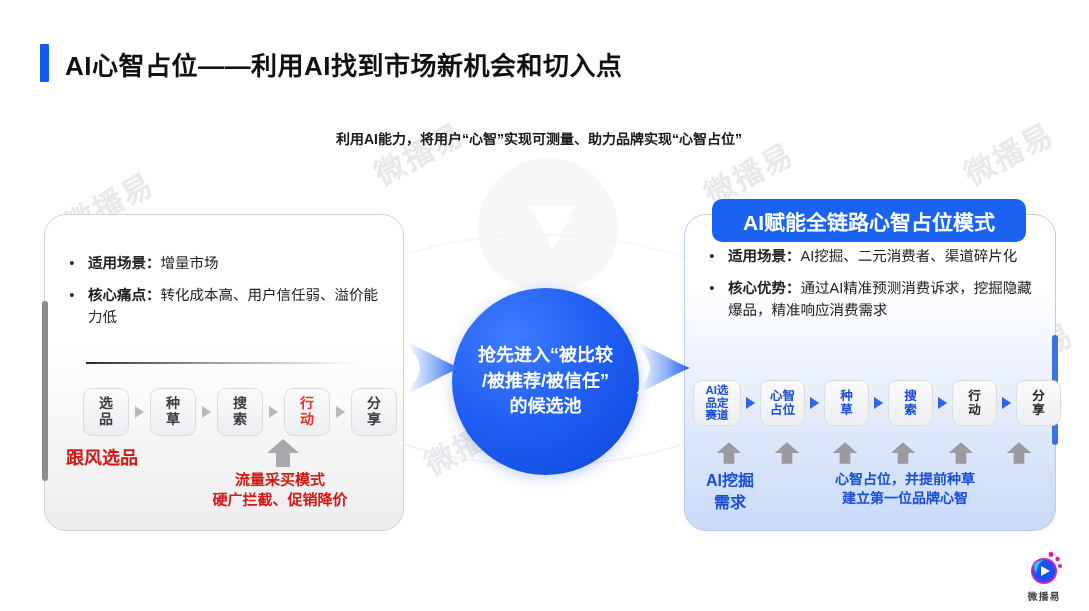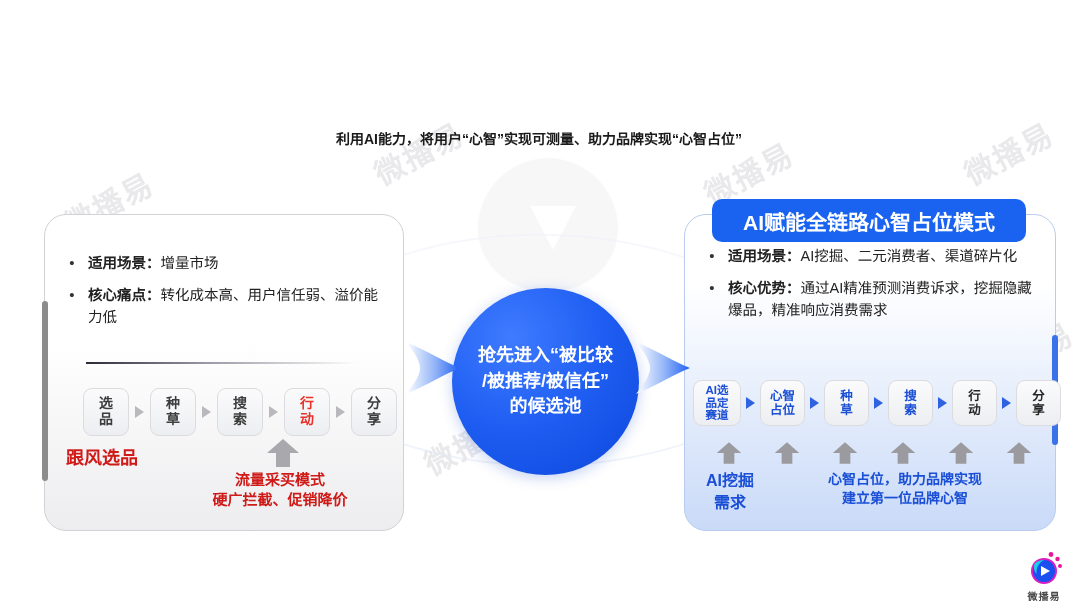--- a/index.html
+++ b/index.html
@@ -377,20 +377,24 @@
   <svg class="wm-mark" style="left:468px; top:150px;" width="160" height="150" viewBox="0 0 160 150">
     <path d="M80 8 C118 8 150 40 150 78 C150 116 118 142 80 142 C42 142 10 116 10 78 C10 40 42 8 80 8 Z" fill="#f1f1f3"></path>
     <path d="M62 56 L108 56 L85 100 Z" fill="#ffffff"></path>
   </svg>
 
   <svg class="wm-mark" style="left:300px; top:230px; opacity:.5;" width="500" height="260" viewBox="0 0 500 260">
     <path d="M4 160 C120 262 380 262 496 150" fill="none" stroke="#e3e8f5" stroke-width="2"></path>
     <path d="M30 60 C150 -20 360 -10 470 70" fill="none" stroke="#eef1f8" stroke-width="2"></path>
   </svg>
 
+  <div class="title-row">
+    <div class="title-bar"></div>
+    <div class="title-text">AI心智占位——利用AI找到市场新机会和切入点</div>
+  </div>
 
   <div class="subtitle">利用AI能力，将用户“心智”实现可测量、助力品牌实现“心智占位”</div>
 
   <div class="card card-left"></div>
 
 
   <div class="bullets bullets-left">
     <div class="bullet">
       <span class="dot">•</span>
       <span class="btext"><b>适用场景：</b><span>增量市场</span></span>
@@ -557,21 +561,21 @@
         </svg>
       </div>
     </div>
 
   <div class="cap-right-1">
     <div>AI挖掘</div>
     <div>需求</div>
   </div>
 
   <div class="cap-right-2">
-    <div>心智占位，助力品牌实现</div>
+    <div>心智占位，并提前种草</div>
     <div>建立第一位品牌心智</div>
   </div>
 
   <div class="logo">
     <div class="logo-mark">
       <svg width="40" height="36" viewBox="0 0 40 36">
         <circle cx="27" cy="3.5" r="2.4" fill="#e8179a"></circle>
         <circle cx="33.5" cy="8" r="2.2" fill="#e8179a"></circle>
         <circle cx="36" cy="15" r="2" fill="#e8179a"></circle>
         <path d="M20 7 C27.5 7 33 12.8 33 20 C33 27.2 27.5 33 20 33 C12.5 33 7 27.2 7 20 C7 12.8 12.5 7 20 7 Z" fill="#d81fc0"></path>

